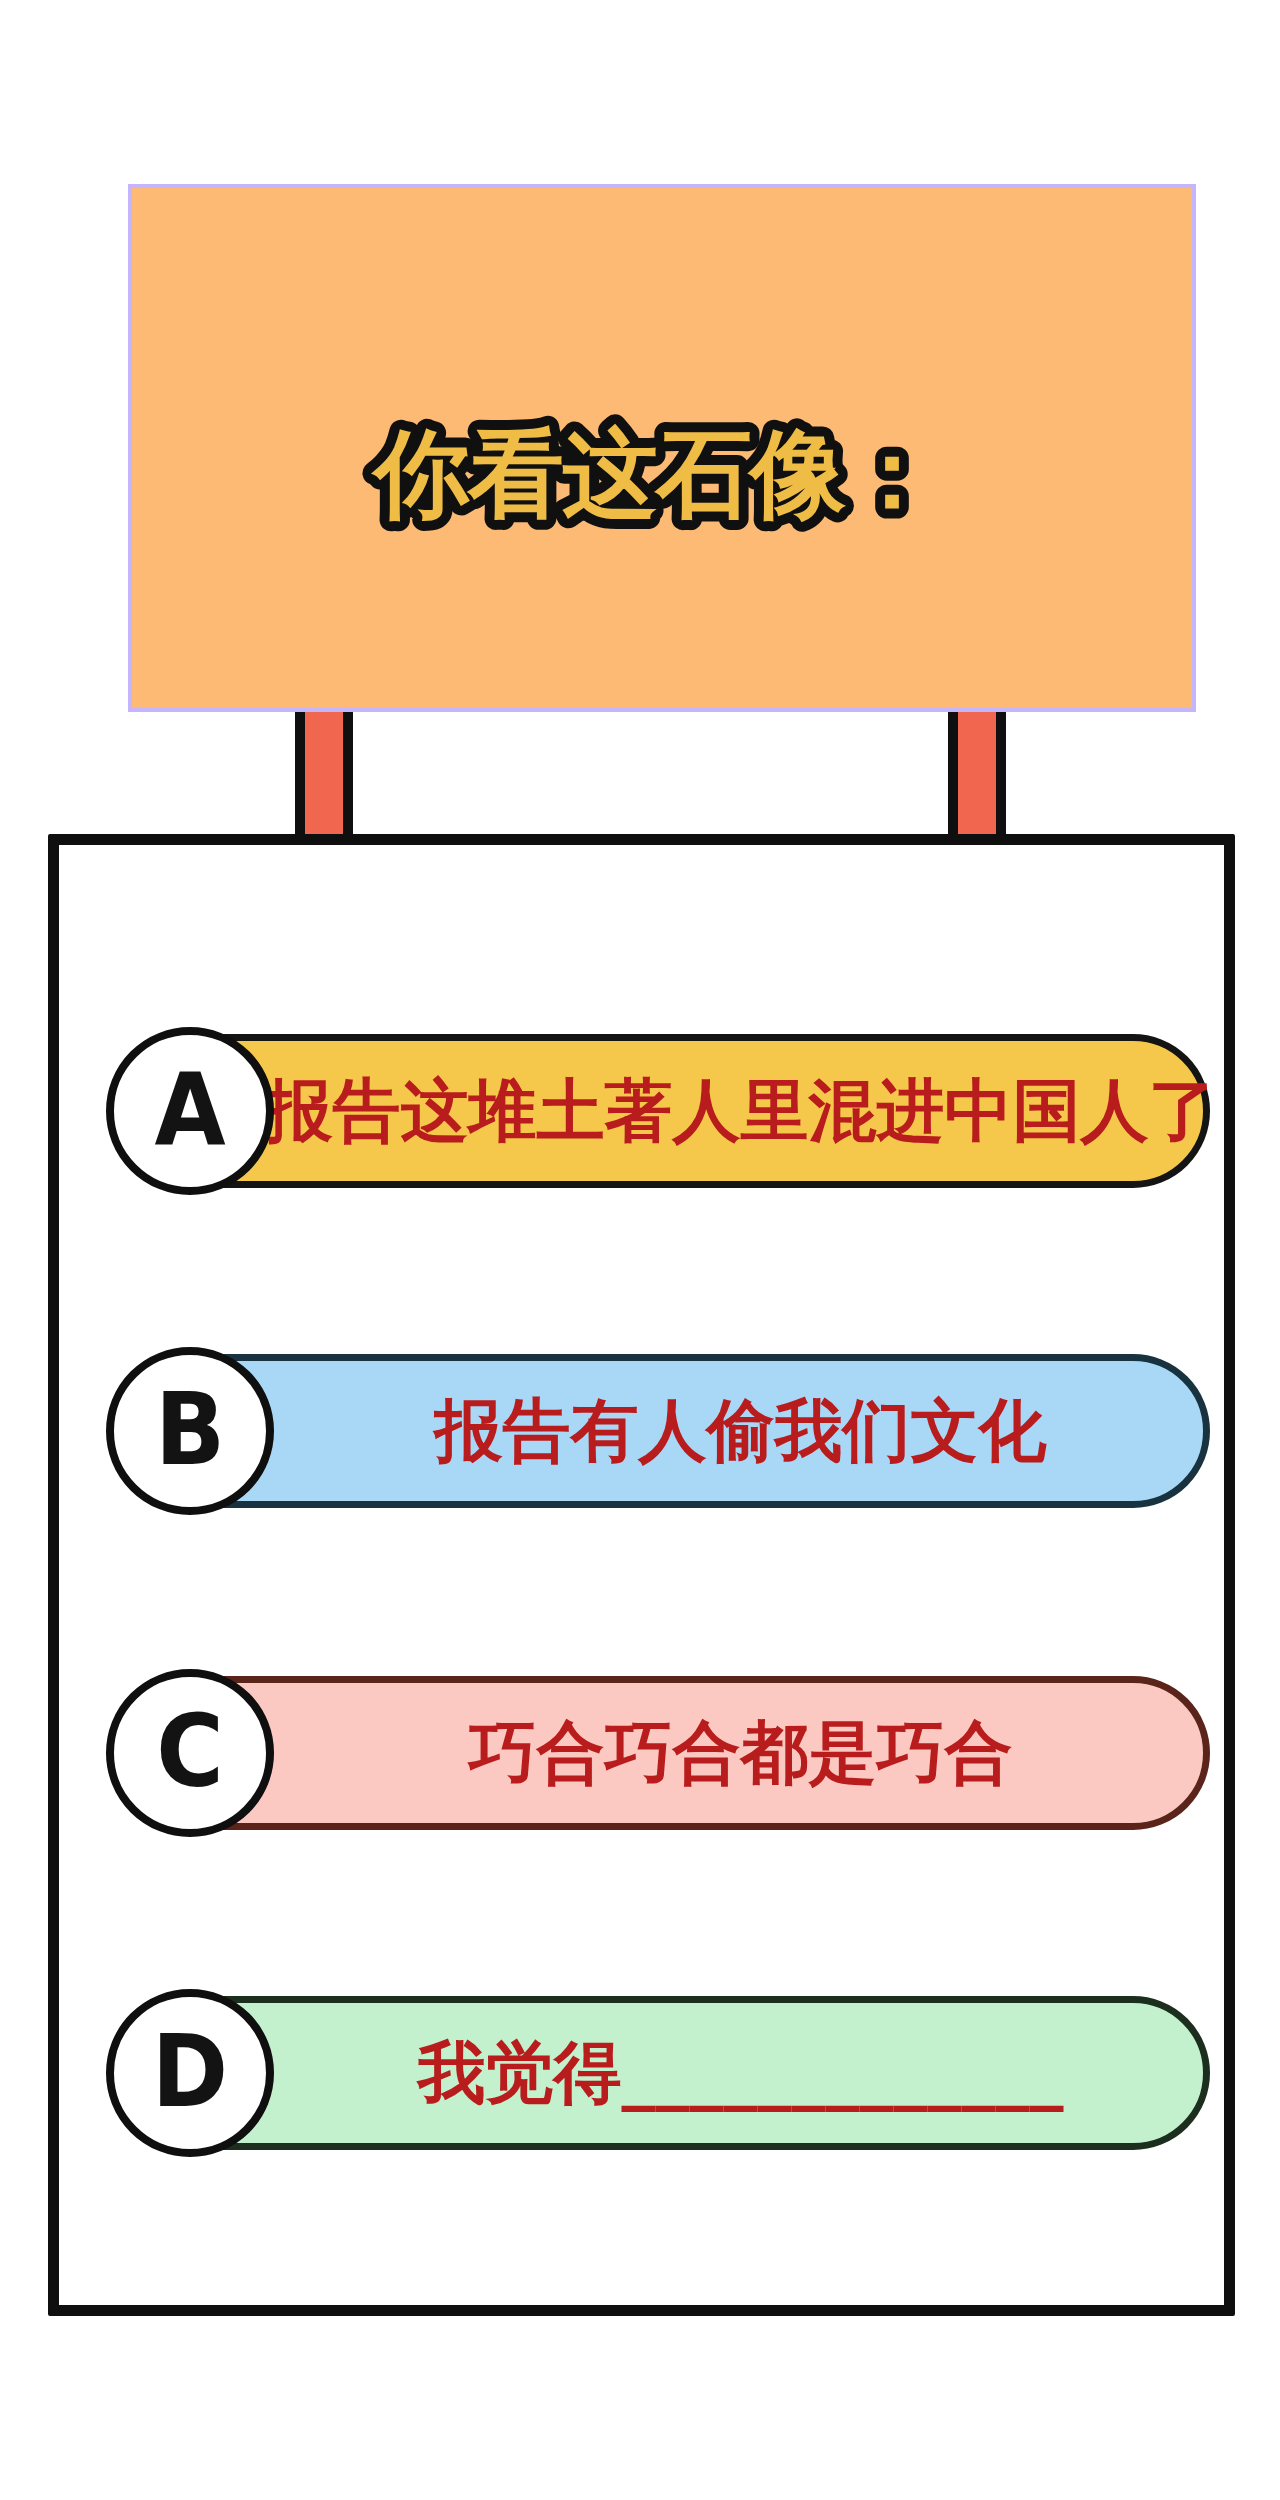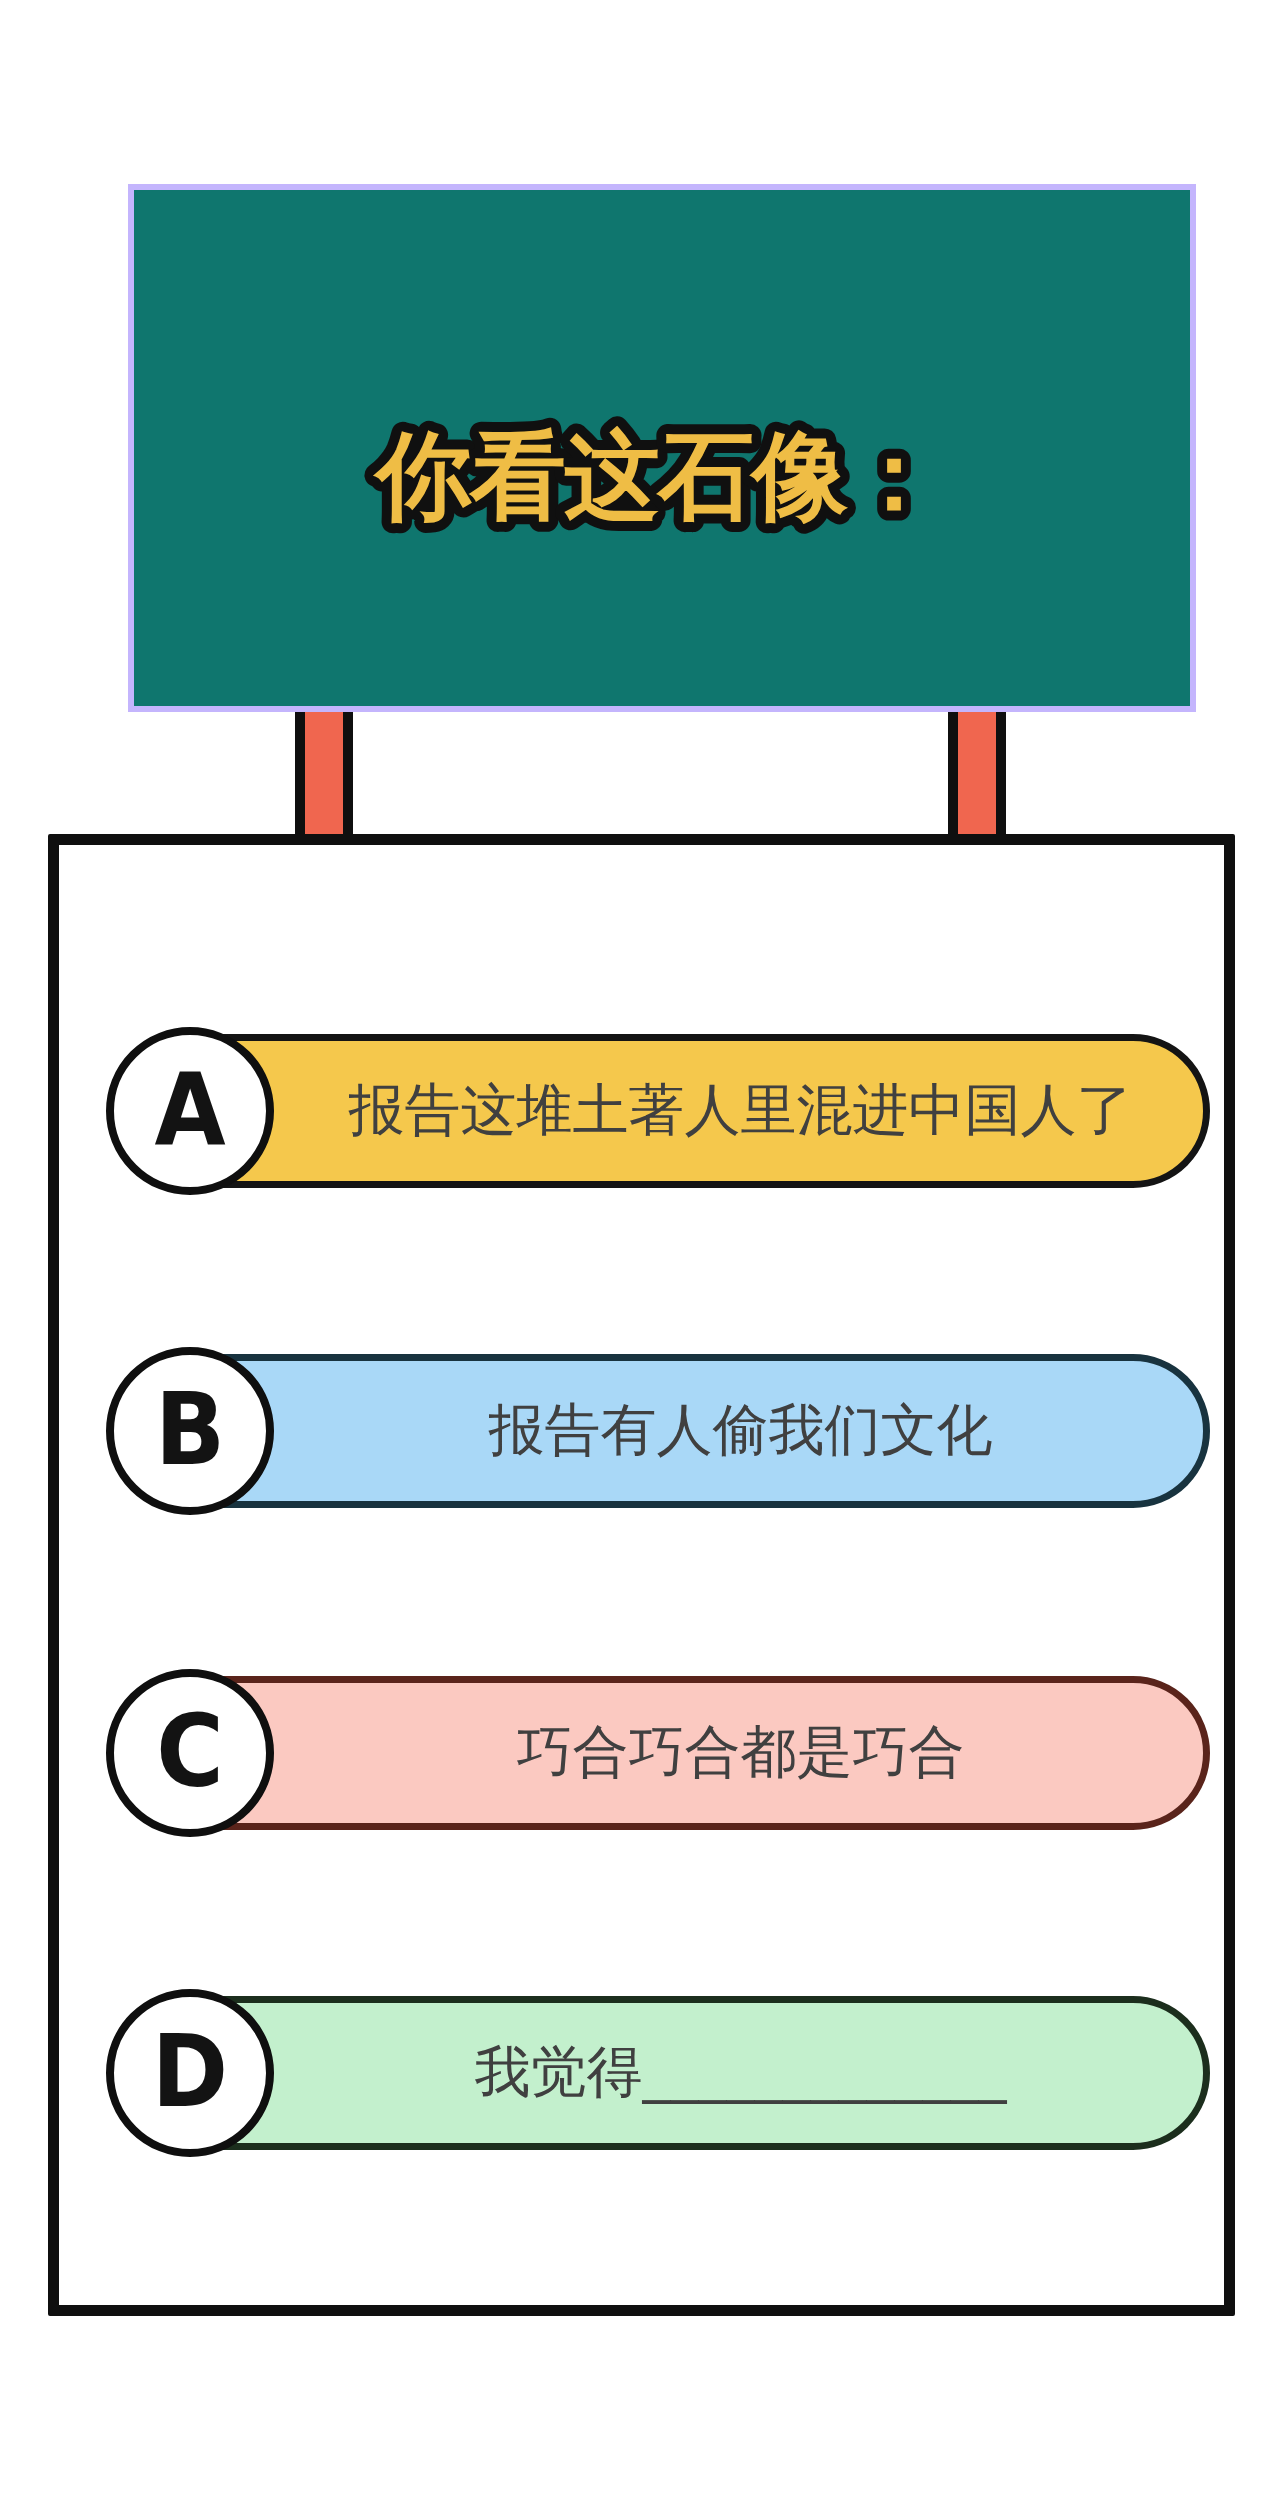--- a/index.html
+++ b/index.html
@@ -18,22 +18,22 @@
     position: absolute;
     inset: 0;
   }
   
   .sign {
     position: absolute;
     left: 128px;
     top: 184px;
     width: 1068px;
     height: 528px;
-    background: #0f766e;
-    border: 6px solid #c4b5fd;
+    background: #fdba74;
+    border: 4px solid #c4b5fd;
     box-sizing: border-box;
     z-index: 3;
     padding-left: 26px;
   }
   .sign-title-svg {
     position: absolute;
     left: 0;
     top: 0;
     width: 1048px;
     height: 508px;
@@ -87,23 +87,23 @@
   .pill-d { top: 1996px; }
   .pill-label {
     position: absolute;
     left: 165px;
     right: 24px;
     top: 0;
     bottom: 0;
     display: flex;
     align-items: center;
     justify-content: center;
-    font-size: 56px;
-    font-weight: normal;
-    color: #404040;
+    font-size: 68px;
+    font-weight: bold;
+    color: #b91c1c;
     white-space: nowrap;
   }
   
   .letter-circle {
     position: absolute;
     left: 106px;
     width: 168px;
     height: 168px;
     border-radius: 50%;
     background: #ffffff;

